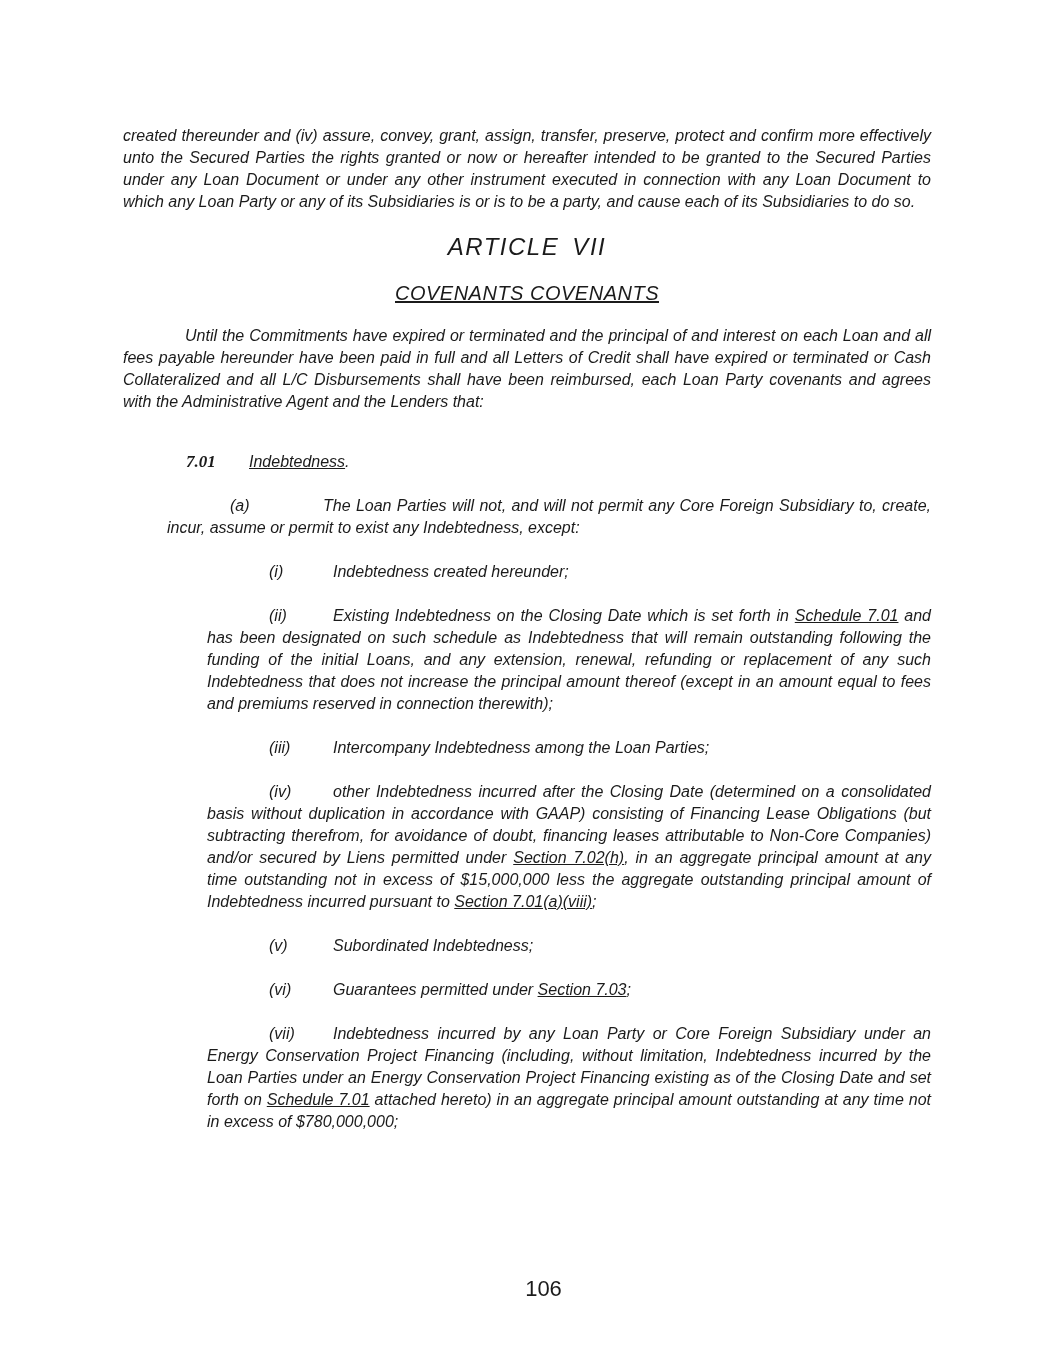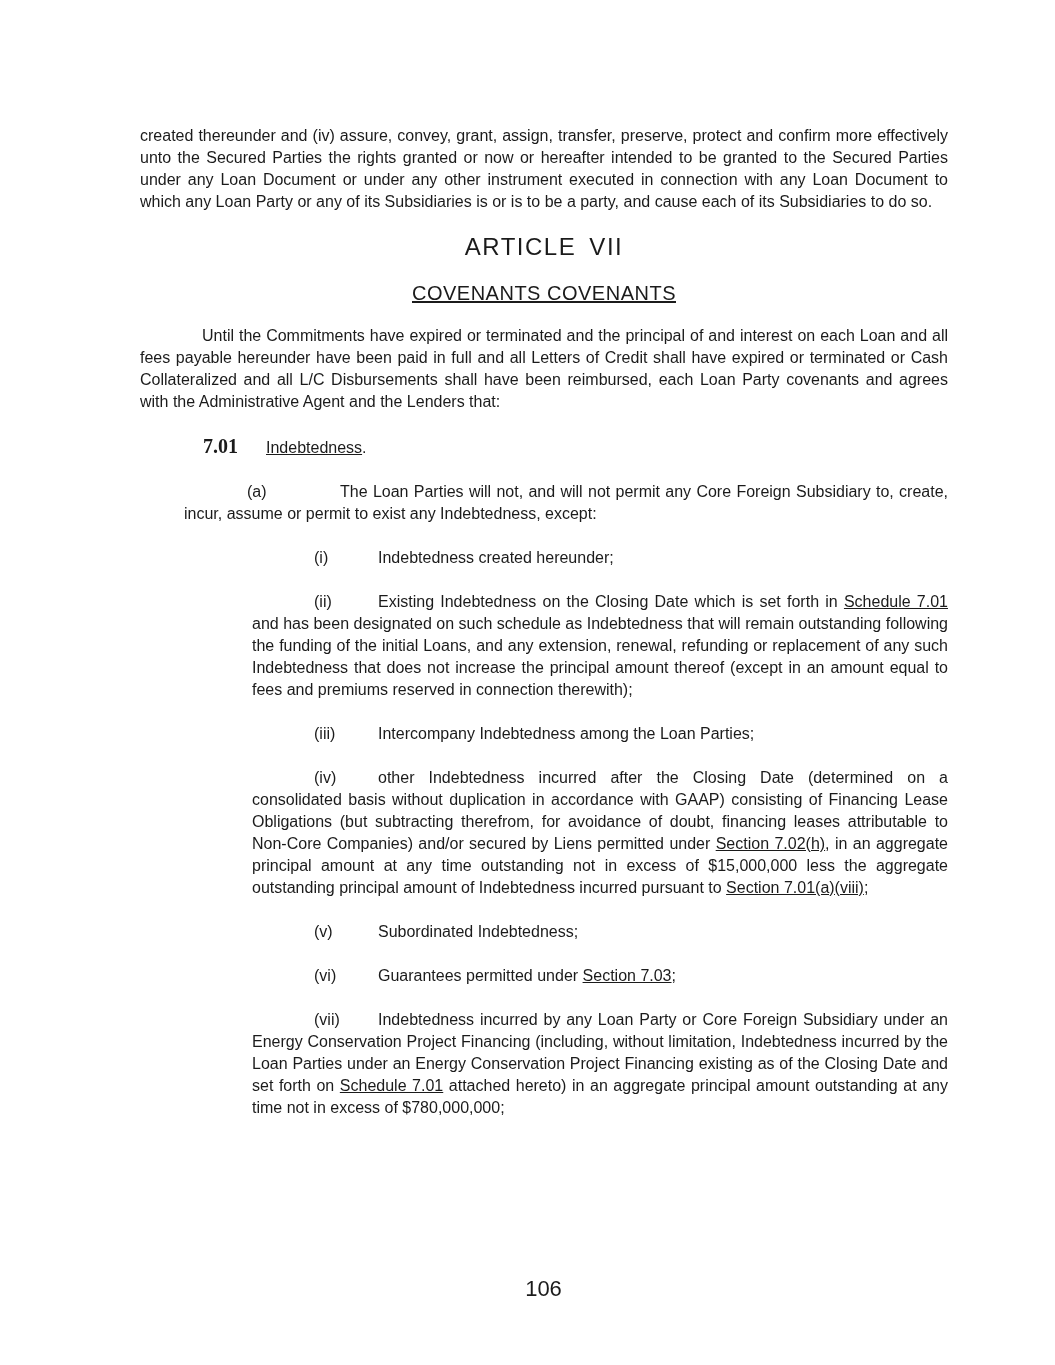--- a/index.html
+++ b/index.html
@@ -14,23 +14,24 @@
     margin: 0 auto;
     background: #ffffff;
     color: #1b1b1b;
     font-family: "Liberation Sans", sans-serif;
     font-size: 16px;
     line-height: 22px;
     overflow: hidden;
   }
   .content {
     position: absolute;
-    left: 140px;
+    left: 123px;
     top: 125px;
     width: 808px;
+    font-style: italic;
   }
   p { margin: 0 0 22px 0; }
   .just { text-align: justify; }
   .indent { text-indent: 62px; }
   .u { text-decoration: underline; }
 
   .article-title {
     text-align: center;
     font-size: 24px;
     line-height: 24px;
@@ -45,36 +46,37 @@
     letter-spacing: 0.5px;
     margin-bottom: 20px;
   }
 
   .sec-heading { margin-left: 63px; }
   .sec-num {
     display: inline-block;
     width: 63px;
     font-weight: bold;
     font-family: "Liberation Serif", serif;
-    font-size: 20px;
+    font-size: 17px;
     text-indent: 0;
+    margin-top: 16px;
   }
 
   .sub-a {
     margin-left: 44px;
     text-indent: 63px;
   }
   .sub-a .marker-a {
     display: inline-block;
     width: 93px;
     text-indent: 0;
   }
 
   .item {
-    margin-left: 112px;
+    margin-left: 84px;
     text-indent: 62px;
   }
   .item .marker {
     display: inline-block;
     width: 64px;
     text-indent: 0;
   }
 
   .page-number {
     position: absolute;

